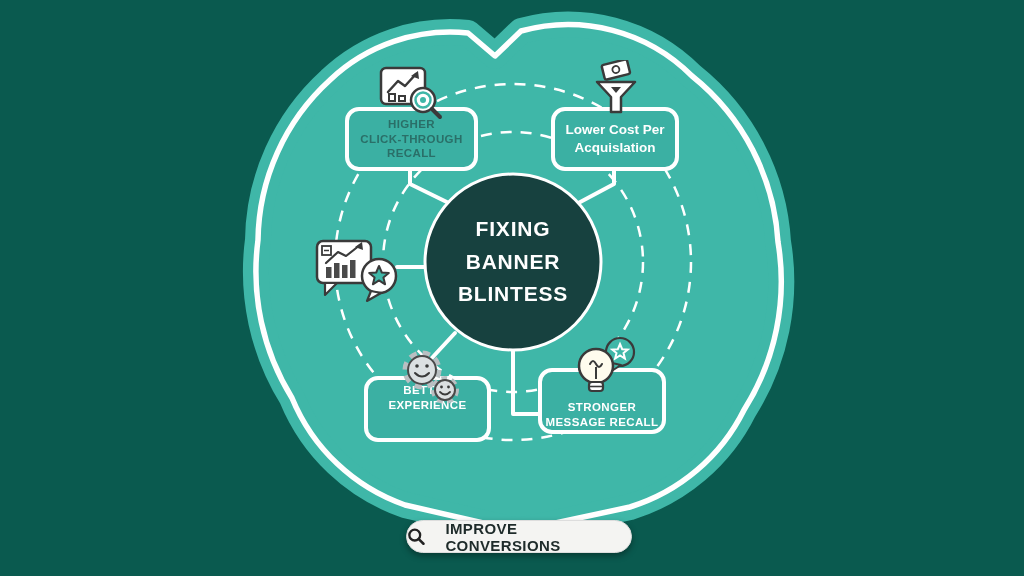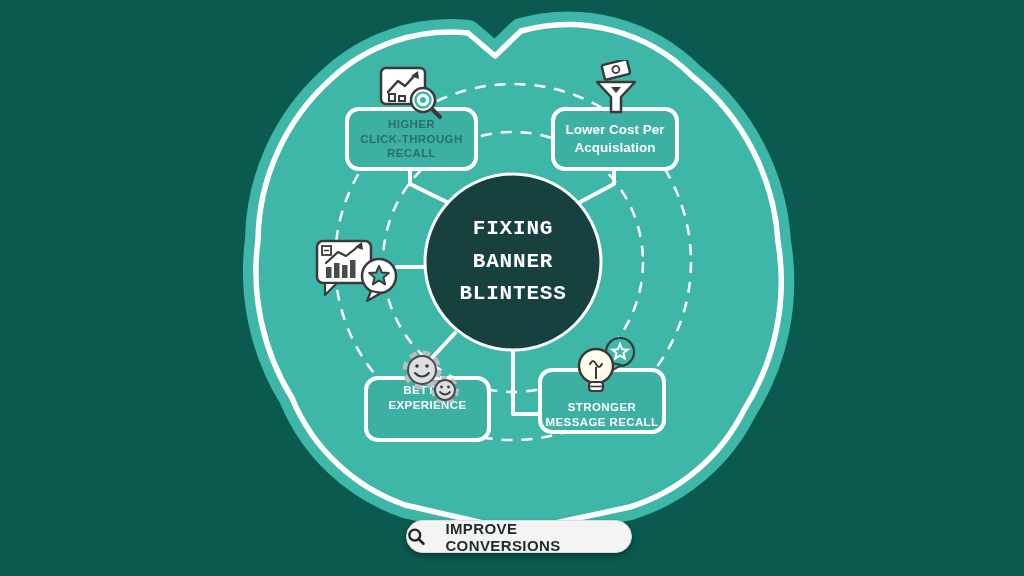--- a/index.html
+++ b/index.html
@@ -12,21 +12,21 @@
     position:absolute;border:4px solid #fff;border-radius:14px;
     background:#3BB0A3;display:flex;align-items:center;justify-content:center;
     text-align:center;box-sizing:border-box;
   }
   .node .label{white-space:pre-line;font-weight:bold;line-height:1.3;}
   .label-upper{font-size:11.5px;letter-spacing:.4px;color:#fff;}
   .label-dark{font-size:11.5px;letter-spacing:.4px;color:#2A6F68;}
   .label-mixed{font-size:13.5px;color:#fff;}
   #center-label{
     position:absolute;left:428px;top:196px;width:170px;height:132px;
-    display:flex;align-items:center;justify-content:center;text-align:center;font-family:Liberation Mono, monospace;
+    display:flex;align-items:center;justify-content:center;text-align:center;
   }
   #center-label .label{
     white-space:pre-line;color:#fff;font-weight:bold;font-size:21px;
     line-height:1.55;letter-spacing:.8px;
   }
   .icon{position:absolute;}
   #cta{
     position:absolute;left:406px;top:520px;width:226px;height:33px;
     background:#F4F4F2;border:1px solid #DDD;border-radius:17px;
     display:flex;align-items:center;justify-content:center;gap:20px;

